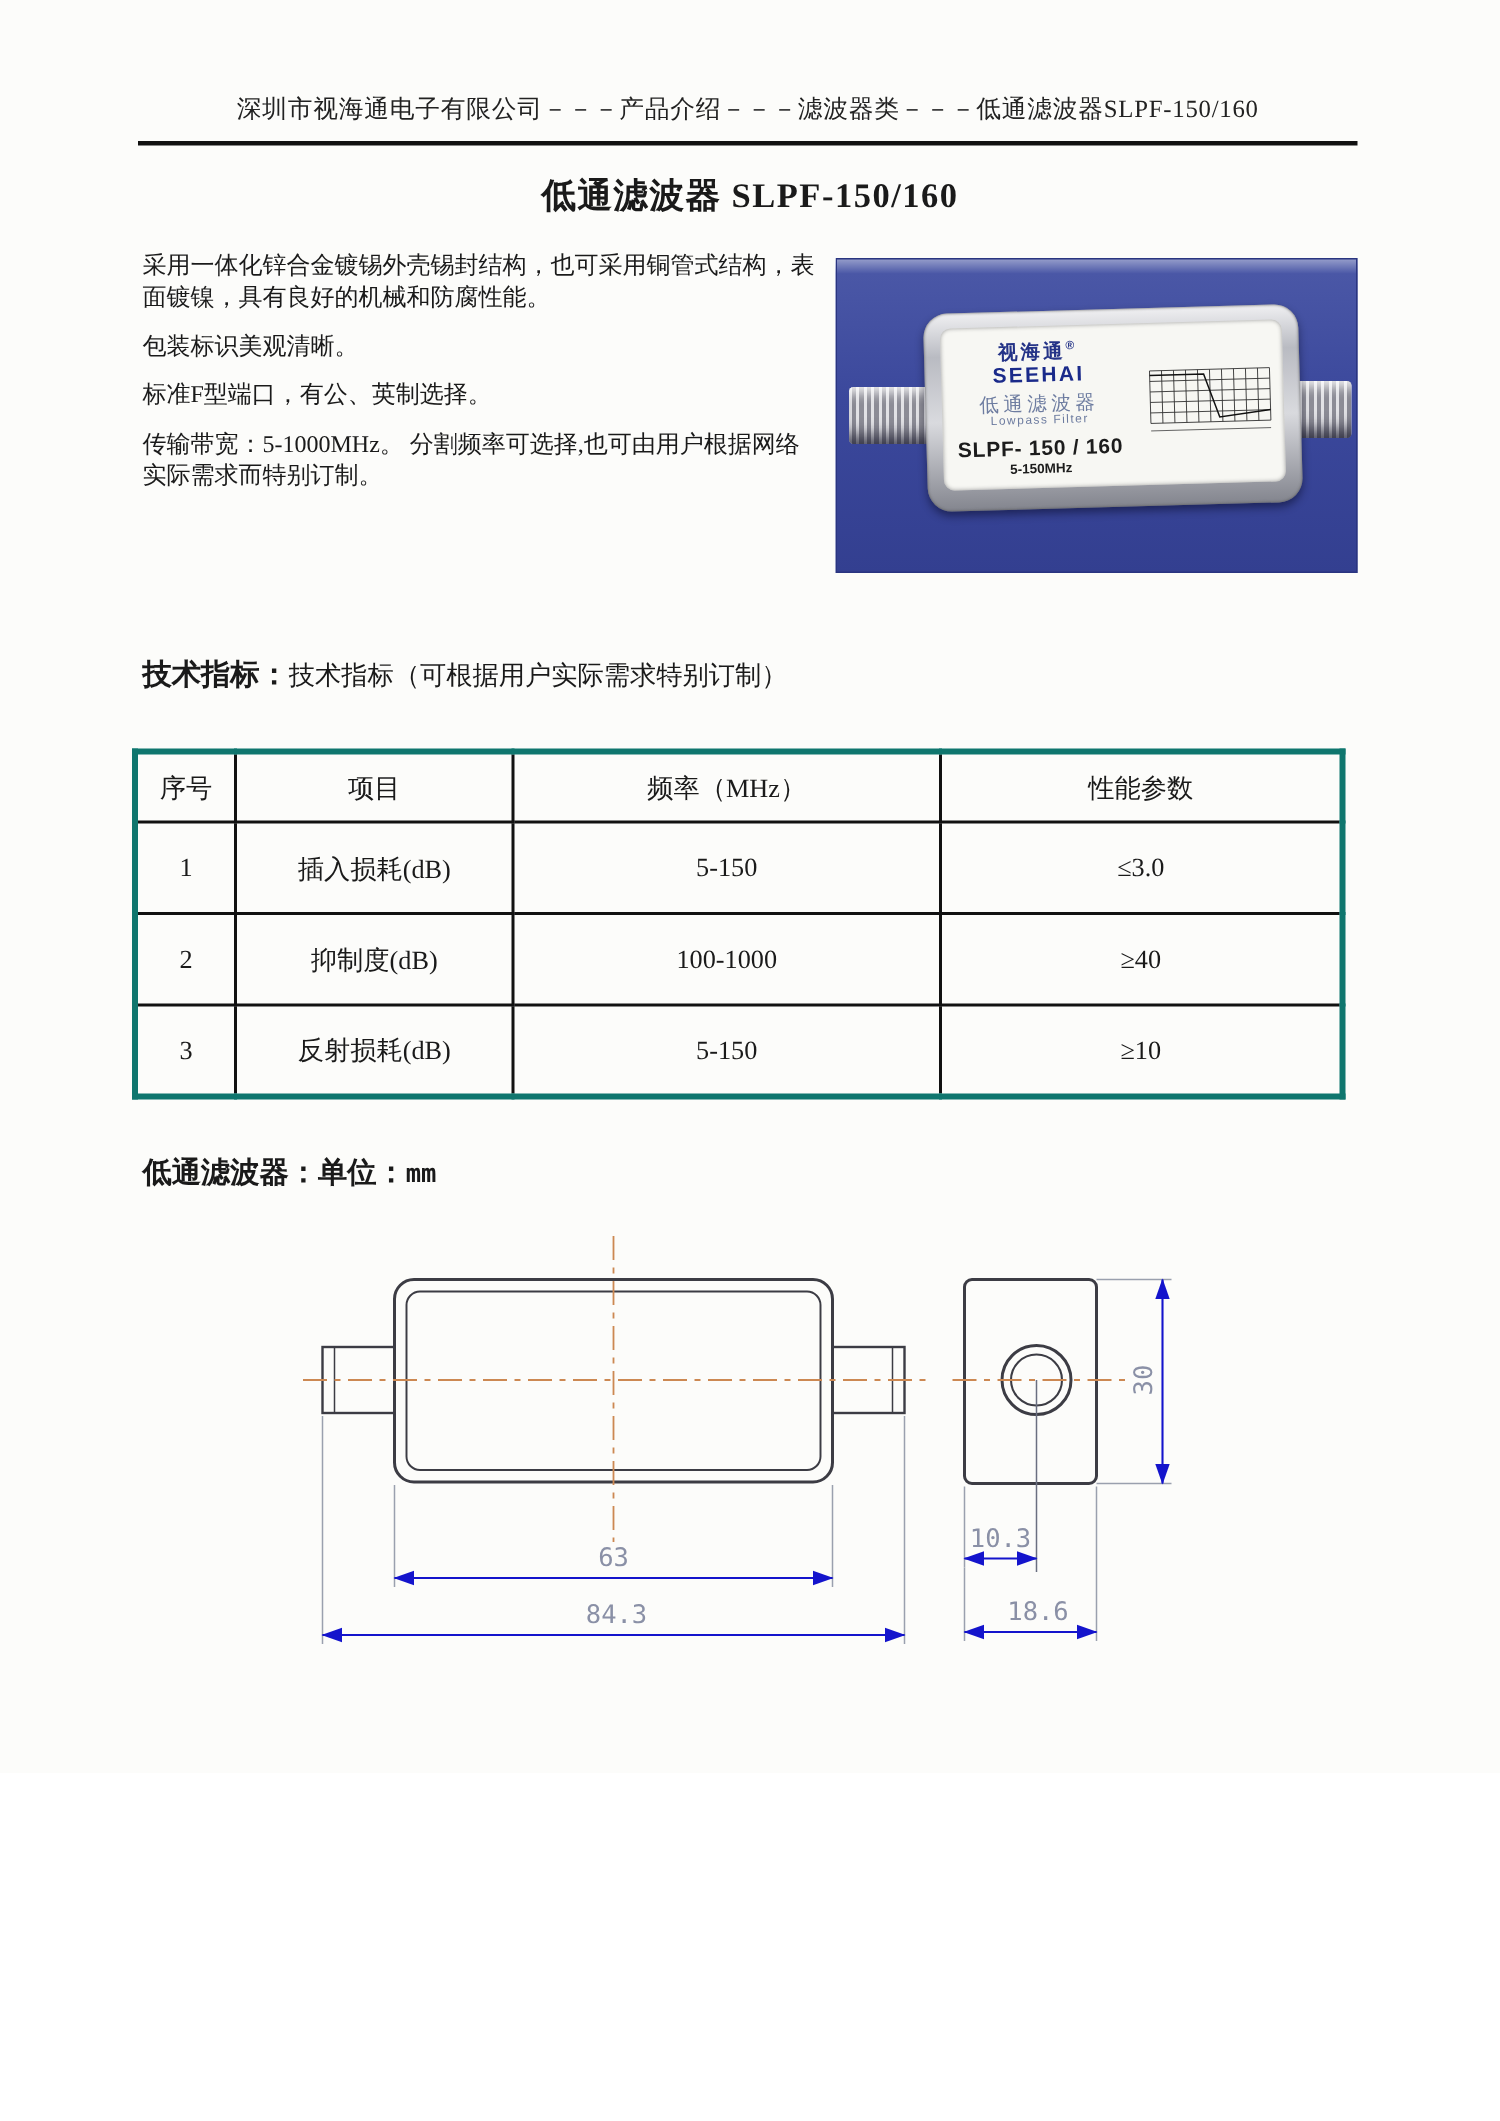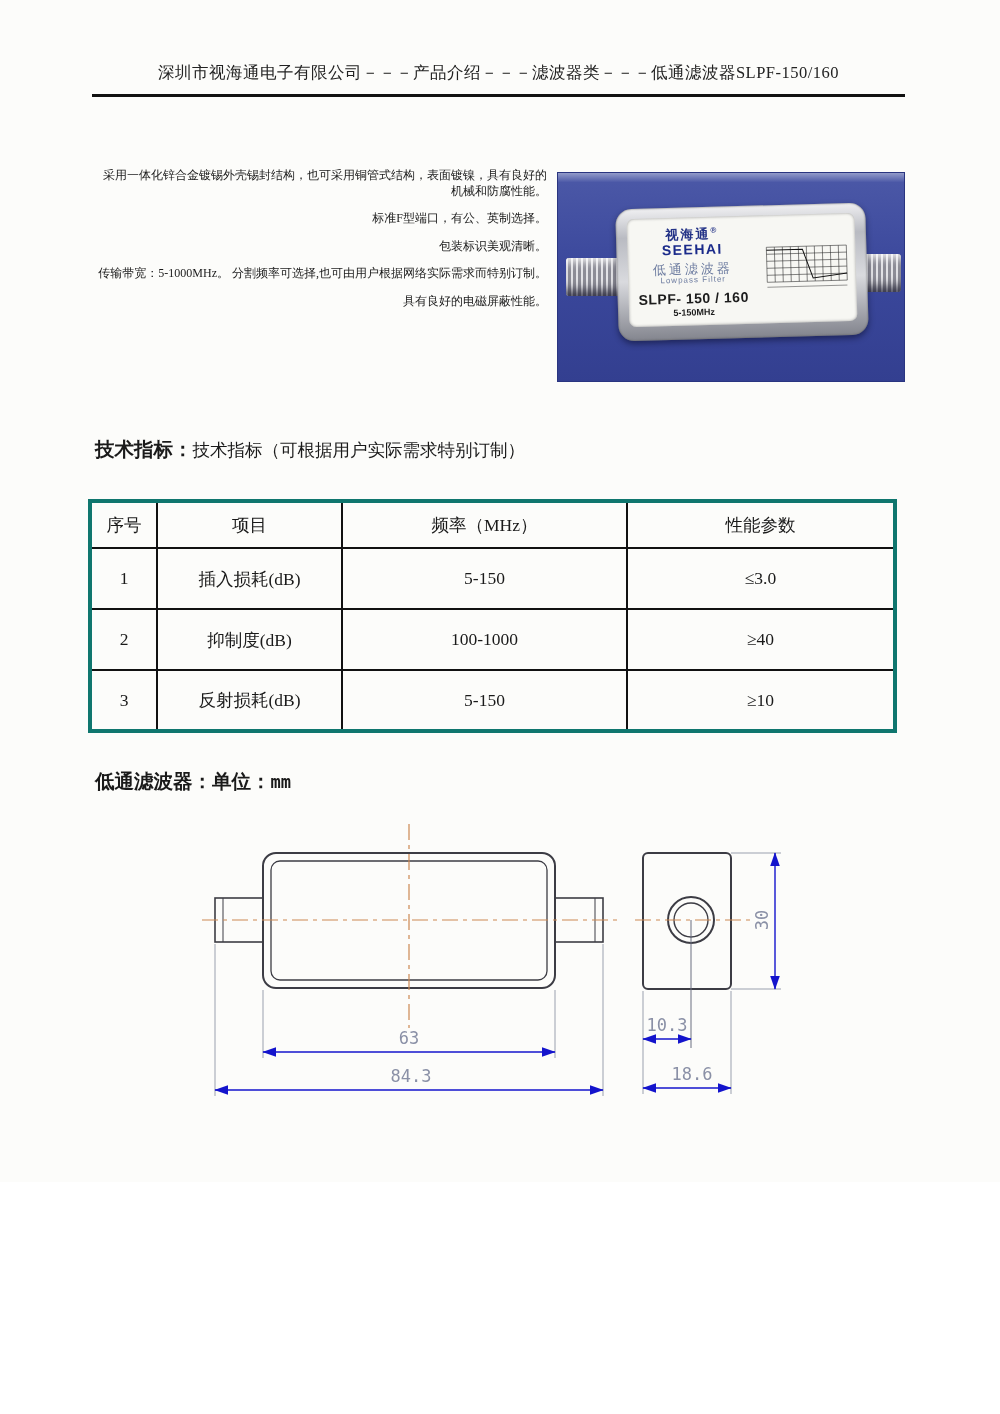--- a/index.html
+++ b/index.html
@@ -10,21 +10,21 @@
     font-family:"Liberation Serif","DejaVu Serif",serif; color:#1a1a1a;
   }
   
   .hdr-line { position:absolute; left:92px; top:62px; width:813px; text-align:center;
     font-size:16.5px; color:#222; letter-spacing:0.5px; }
   .hdr-rule { position:absolute; left:92px; top:94px; width:813px; height:3px; background:#111; }
   
   .doc-title { position:absolute; left:0; top:115px; width:1000px; text-align:center;
     font-size:23px; font-weight:bold; letter-spacing:1px; }
   
-  .features { position:absolute; left:95px; top:168px; width:452px; font-size:12px; line-height:1.3;text-align:right; }
+  .features { position:absolute; left:95px; top:168px; width:452px; font-size:16px; line-height:1.3; }
   .features p { margin-bottom:12px; }
   
   .photo { position:absolute; left:557px; top:172px; width:348px; height:210px;
     background:linear-gradient(180deg,#9aa2cd 0,#4a57a6 5%,#3b489c 45%,#333f90 100%);
     box-shadow:inset 0 0 0 1px #2a3580; }
   .dev-body { position:absolute; left:60px; top:34px; width:250px; height:132px;
     border-radius:16px; transform:rotate(-1.6deg);
     background:linear-gradient(180deg,#f0f0f2 0,#b9bbc2 22%,#d9dade 55%,#83858e 100%);
     box-shadow:0 3px 6px rgba(0,0,20,.45), inset 0 0 2px #555; }
   .dev-label { position:absolute; left:11px; top:10px; right:11px; bottom:14px;
@@ -64,27 +64,27 @@
   .dim-txt { font-family:"DejaVu Sans Mono","Liberation Mono",monospace; font-size:17px; fill:#8a90a6; }
 </style>
 </head>
 <body>
 
 <div class="page">
 
   <div class="hdr-line">深圳市视海通电子有限公司－－－产品介绍－－－滤波器类－－－低通滤波器SLPF-150/160</div>
   <div class="hdr-rule"></div>
 
+  <div class="doc-title">低通滤波器 SLPF-150/160</div>
 
   <div class="features">
     <p>采用一体化锌合金镀锡外壳锡封结构，也可采用铜管式结构，表面镀镍，具有良好的机械和防腐性能。</p>
+    <p>包装标识美观清晰。</p>
     <p>标准F型端口，有公、英制选择。</p>
-    <p>包装标识美观清晰。</p>
     <p>传输带宽：5-1000MHz。 分割频率可选择,也可由用户根据网络实际需求而特别订制。</p>
-    <p>具有良好的电磁屏蔽性能。</p>
   </div>
 
   <div class="photo">
     <div class="connector conn-left"></div>
     <div class="connector conn-right"></div>
     <div class="dev-body">
       <div class="dev-label">
         <div class="lab-left">
           <div class="brand-cn"><span>视海通</span><span class="brand-reg">®</span></div>
           <div class="brand-en">SEEHAI</div>

